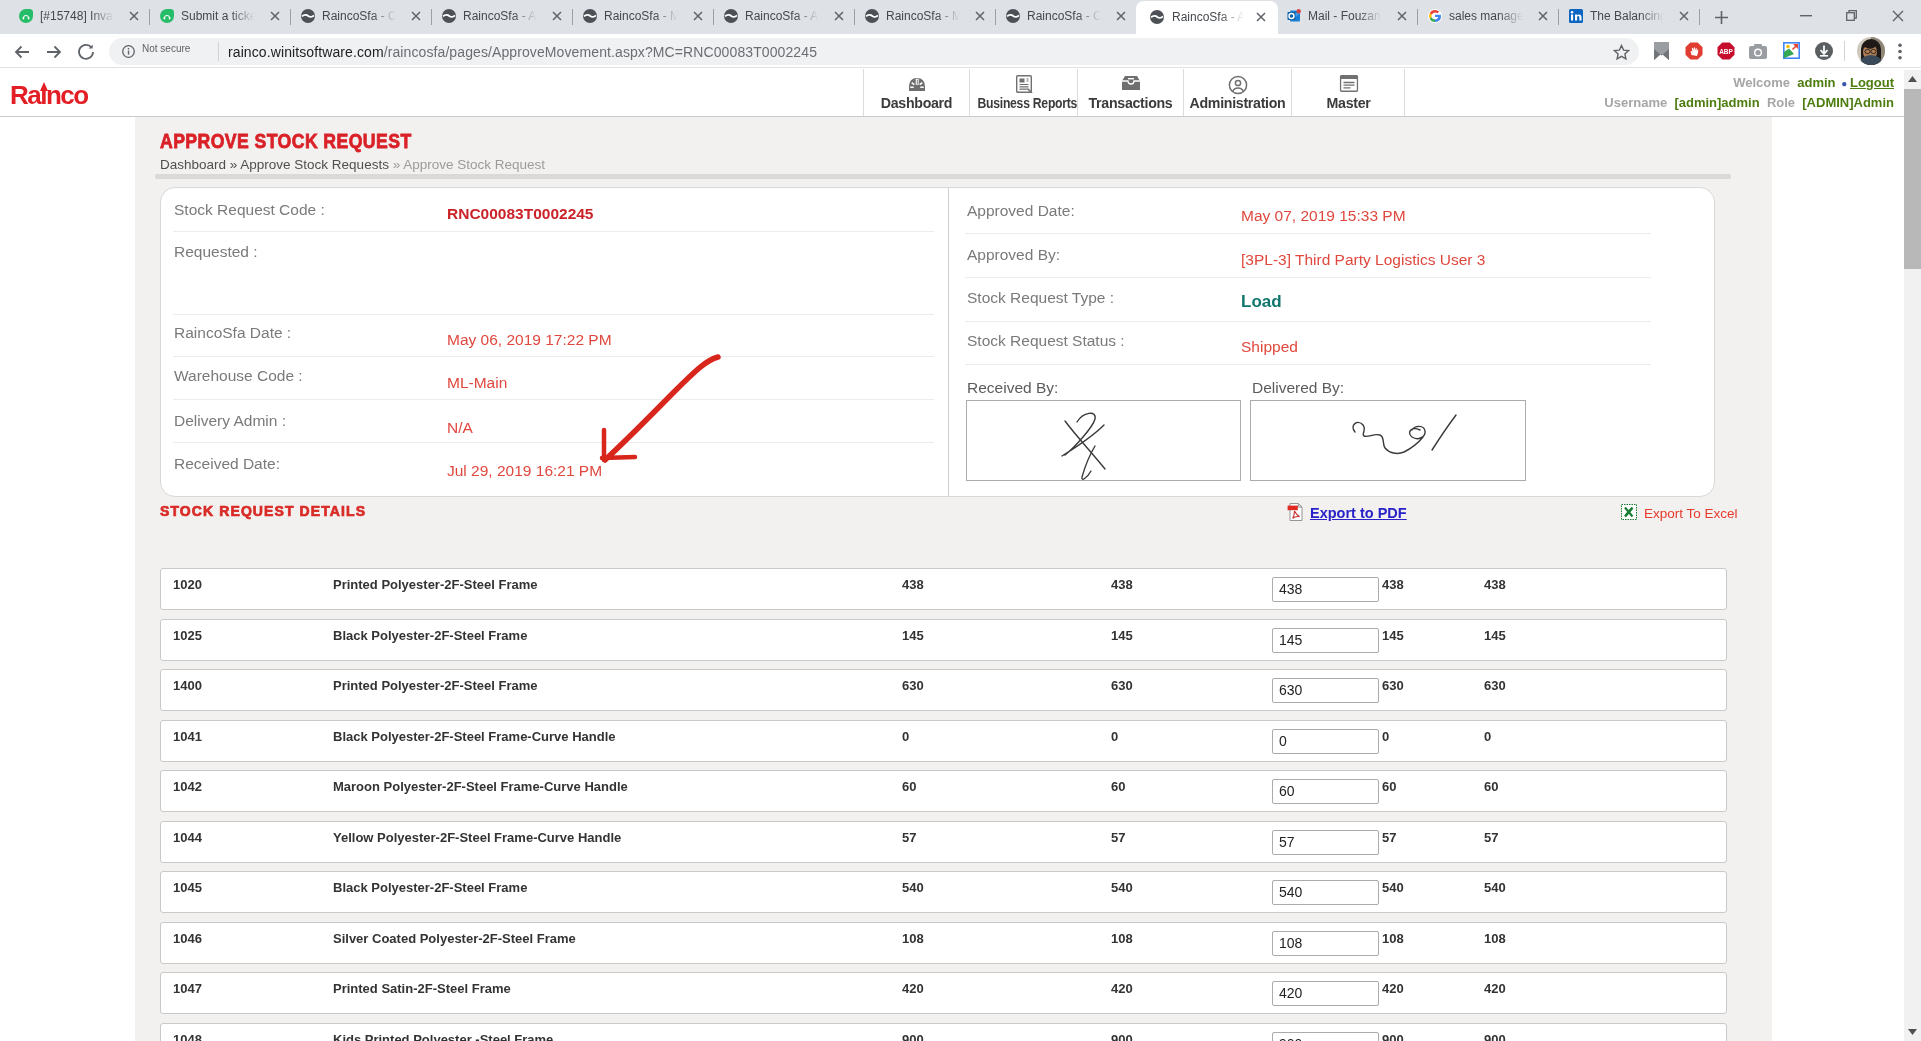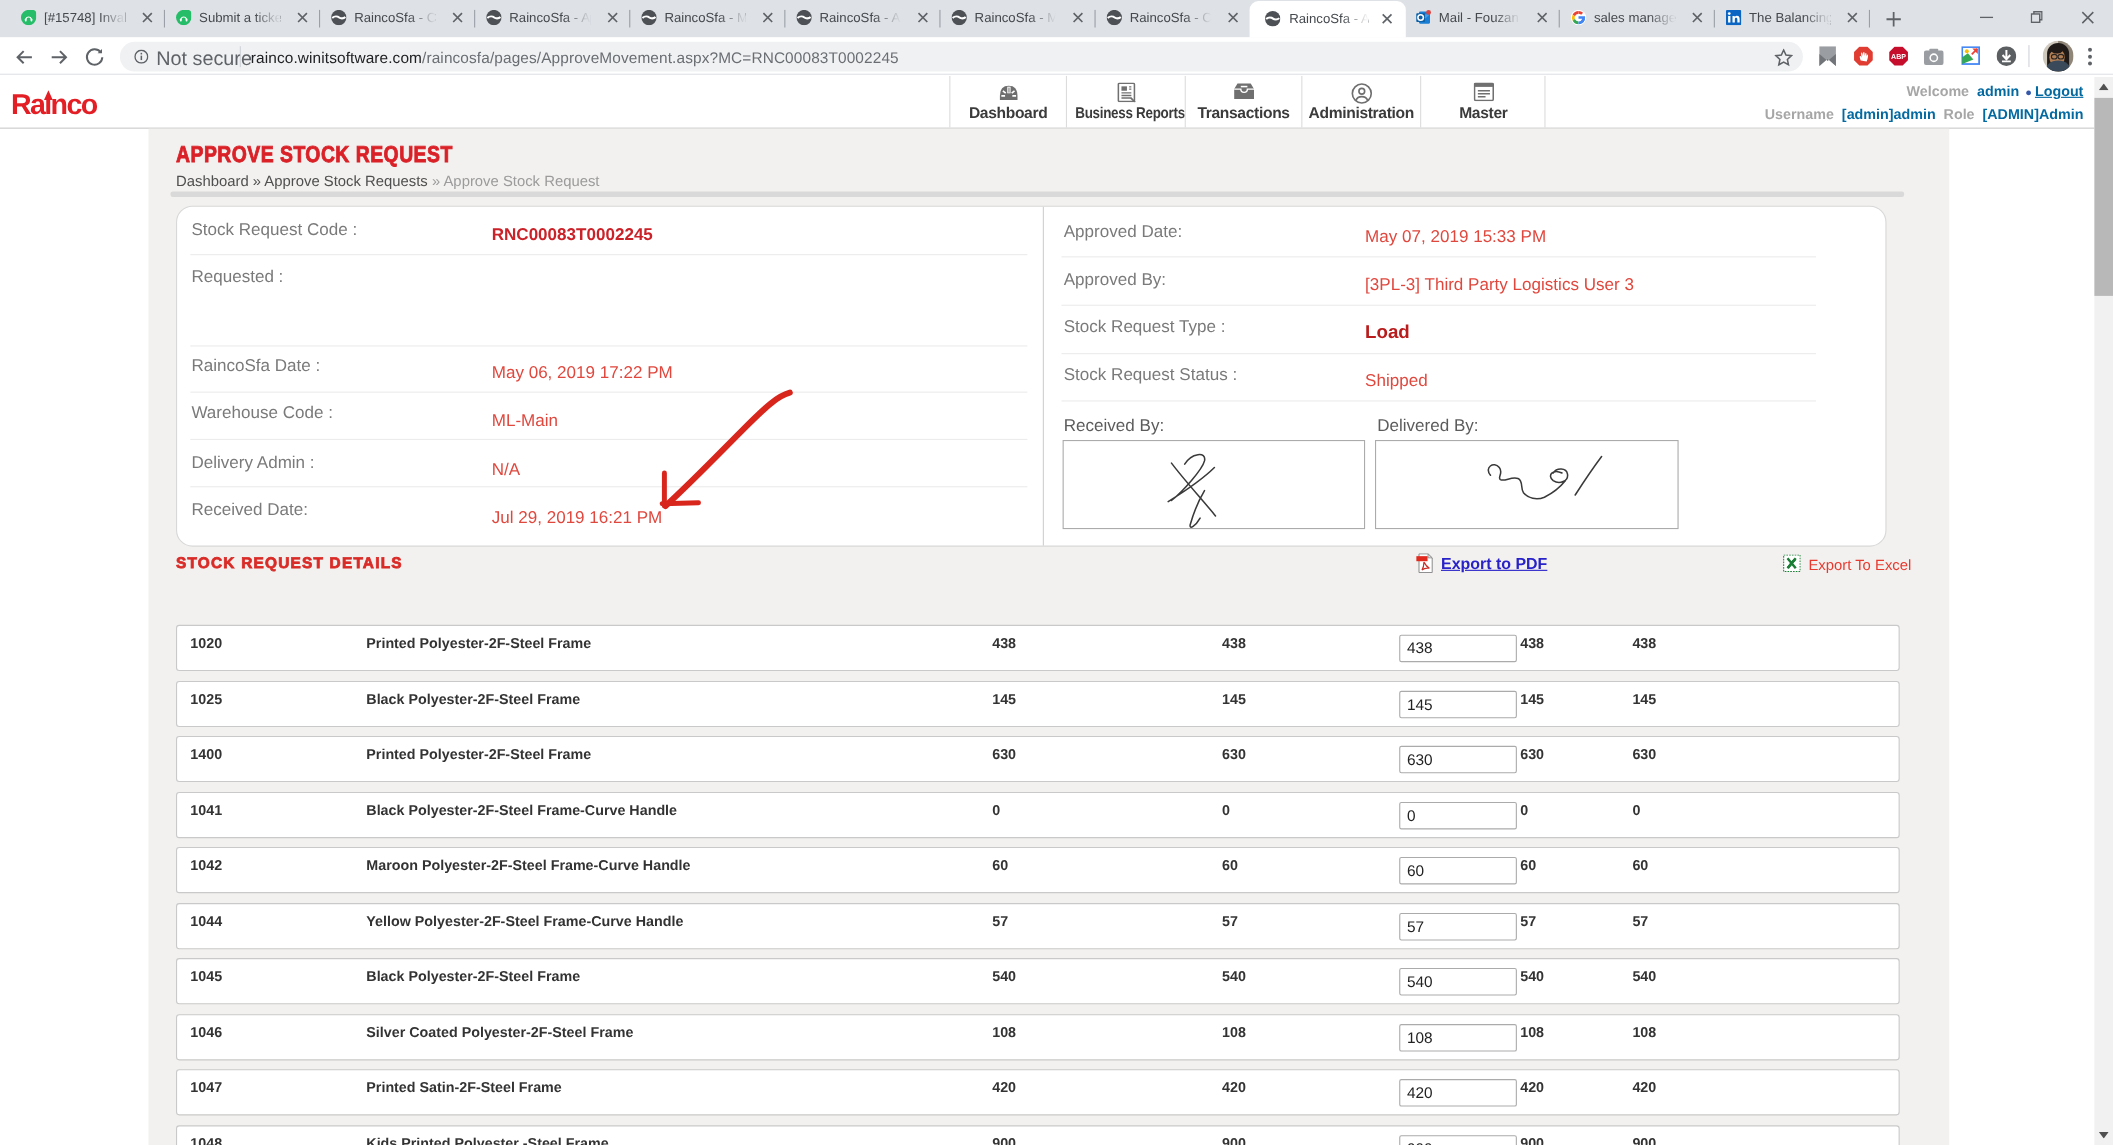--- a/index.html
+++ b/index.html
@@ -12,33 +12,33 @@
 .fade { position:absolute; right:0; top:0; width:24px; height:16px; background:linear-gradient(to right, rgba(222,225,230,0), #dee1e6); }
 .cls { position:absolute; right:9px; top:2px; width:12px; height:12px; }
 .tabsep { position:absolute; top:9px; width:1px; height:16px; background:#9aa0a6; }
 #activetab { position:absolute; left:1136px; top:1px; width:142px; height:33px; background:#fff; border-radius:8px 8px 0 0; }
 #activetab .fav { left:14px; top:9px; }
 #activetab .ttl { left:36px; top:9px; width:72px; }
 #activetab .fade { background:linear-gradient(to right, rgba(255,255,255,0), #fff); }
 #activetab .cls { right:11px; top:10px; }
 #addrbar { position:absolute; left:0; top:34px; width:1921px; height:34px; background:#fff; border-bottom:1px solid #dfe1e5; }
 #omnibox { position:absolute; left:109px; top:4px; width:1530px; height:27px; background:#f0f1f2; border-radius:14px; }
-.nstext { position:absolute; left:33px; top:5px; font-size:18px; color:#5f6368; }
+.nstext { position:absolute; left:33px; top:5px; font-size:10px; color:#5f6368; }
 .odiv { position:absolute; left:109px; top:4px; width:1px; height:19px; background:#d0d3d8; }
 .url { position:absolute; left:119px; top:6px; font-size:14px; color:#202124; white-space:nowrap; letter-spacing:0.1px; }
 .url .grey { color:#6a6e73; }
 #pghead { position:absolute; left:0; top:69px; width:1904px; height:48px; background:#fff; border-bottom:1px solid #c9c9c9; }
 #logo { position:absolute; left:10px; top:11px; font-size:26px; font-weight:700; color:#e31e25; letter-spacing:-1.5px; }
 .navitem { position:absolute; top:0; height:47px; border-left:1px solid #dcdcdc; text-align:center; }
 .navlast { position:absolute; top:0; width:1px; height:47px; background:#dcdcdc; left:1404px; }
 .navitem .lbl { position:absolute; left:0; right:0; top:26px; font-size:14.2px; font-weight:700; color:#3b3b3b; letter-spacing:-0.3px; white-space:nowrap; }
 .navitem svg { position:absolute; left:50%; transform:translateX(-50%); top:6px; }
 #userinfo { position:absolute; right:10px; top:4px; text-align:right; font-size:13px; font-weight:700; }
 #userinfo .g { color:#a6a6a6; }
-#userinfo .r { color:#0369a1; }
+#userinfo .r { color:#4d7c0f; }
 #userinfo .line { line-height:19px; }
 #content { position:absolute; left:135px; top:117px; width:1637px; height:924px; background:#f2f1ef; }
 #ptitle { position:absolute; left:25px; top:12px; font-size:21px; font-weight:700; color:#da2128; letter-spacing:0.5px; -webkit-text-stroke:0.8px #da2128; transform:scaleX(0.84); transform-origin:left top; }
 #crumb { position:absolute; left:25px; top:40px; font-size:13.5px; color:#4f4f4f; }
 #crumb .last { color:#9b9b9b; }
 #hbar { position:absolute; left:20px; top:57px; width:1576px; height:5px; background:#d9d9d9; border-radius:2px; }
 #panel { position:absolute; left:25px; top:70px; width:1555px; height:310px; background:#fff; border:1px solid #d8d8d8; border-radius:15px; }
 #pdivider { position:absolute; left:787px; top:0; width:1px; height:308px; background:#cfcfcf; }
 .plabel { position:absolute; font-size:15.5px; color:#7a7a7a; }
 .pvalue { position:absolute; font-size:15.5px; color:#e0483e; }
@@ -368,21 +368,21 @@
 <div class="psep" style="left:12px;top:254px;width:761px"></div>
 <div class="plabel" style="left:13px;top:267px">Received Date:</div>
 <div class="pvalue" style="left:286px;top:273px;width:310px;line-height:19px">Jul 29, 2019 16:21 PM</div>
 <div class="plabel" style="left:806px;top:14px">Approved Date:</div>
 <div class="pvalue" style="left:1080px;top:19px">May 07, 2019 15:33 PM</div>
 <div class="psep" style="left:804px;top:45px;width:686px"></div>
 <div class="plabel" style="left:806px;top:58px">Approved By:</div>
 <div class="pvalue" style="left:1080px;top:63px">[3PL-3] Third Party Logistics User 3</div>
 <div class="psep" style="left:804px;top:89px;width:686px"></div>
 <div class="plabel" style="left:806px;top:101px">Stock Request Type :</div>
-<div class="pvalue" style="left:1080px;top:104px"><b style="font-size:17px;color:#b91c1c">Load</b></div>
+<div class="pvalue" style="left:1080px;top:104px"><b style="font-size:17px;color:#0f766e">Load</b></div>
 <div class="psep" style="left:804px;top:133px;width:686px"></div>
 <div class="plabel" style="left:806px;top:144px">Stock Request Status :</div>
 <div class="pvalue" style="left:1080px;top:150px">Shipped</div>
 <div class="psep" style="left:804px;top:176px;width:686px"></div>
 <div class="plabel" style="left:806px;top:191px;color:#5c5c5c">Received By:</div>
 <div class="plabel" style="left:1091px;top:191px;color:#5c5c5c">Delivered By:</div>
 <div class="sigbox" style="left:805px;top:212px;width:275px;height:81px"><svg width="275" height="81" viewBox="0 0 275 81">
           <path d="M110 21 c6-10 20-12 18-3 c-2 8-20 28-30 36 m0-34 c12 16 28 33 40 48 m-1-44 c-12 12-34 26-42 31 m33-10 c-6 10-11 24-13 31 c-1 5 5 1 9-6" stroke="#3a3a3a" stroke-width="1.4" fill="none" stroke-linecap="round"></path>
         </svg></div>
 <div class="sigbox" style="left:1089px;top:212px;width:276px;height:81px"><svg width="276" height="81" viewBox="0 0 276 81">

